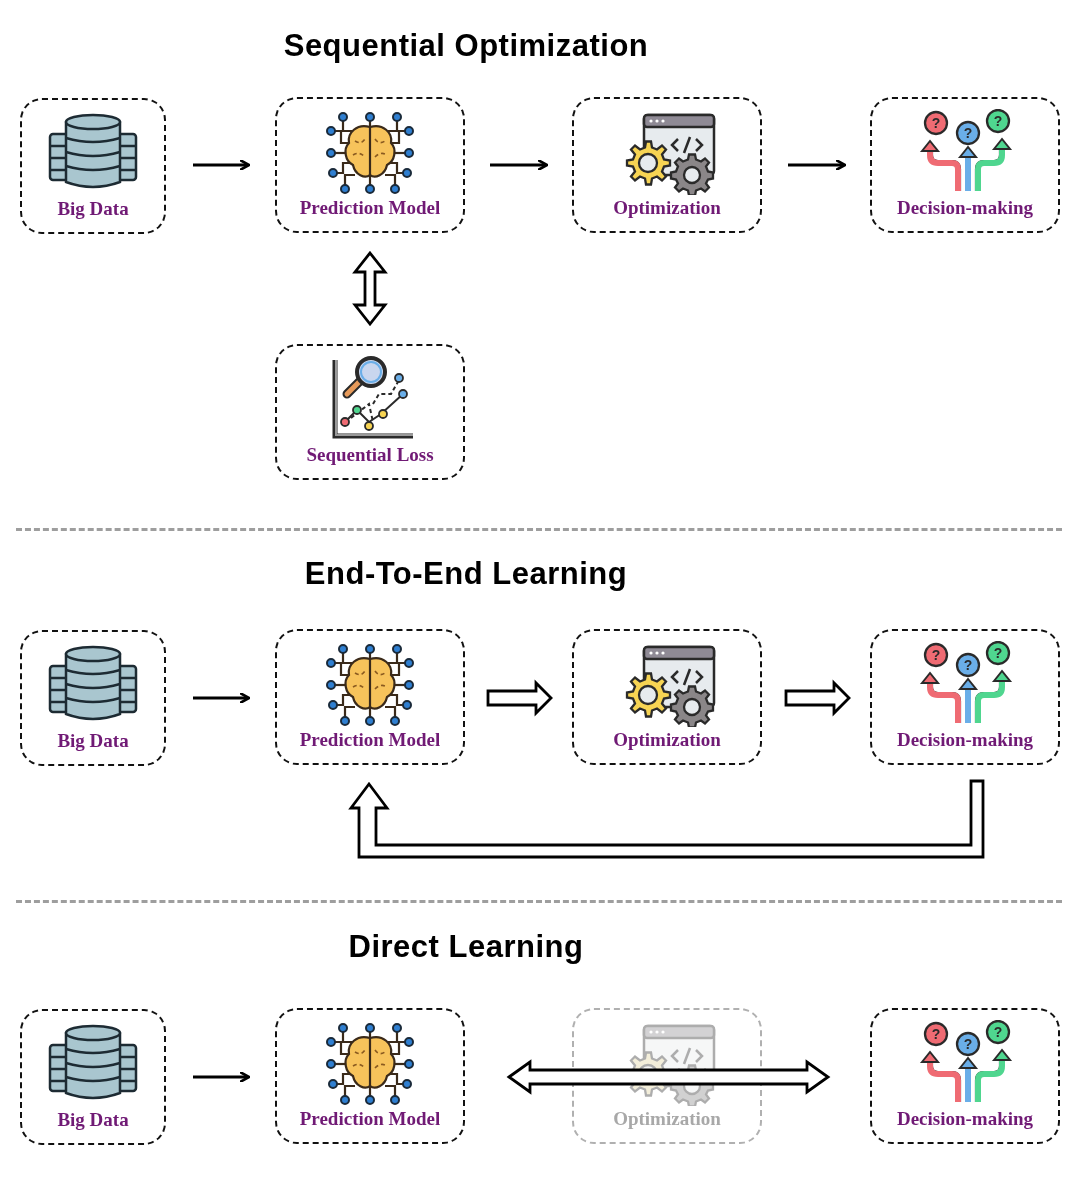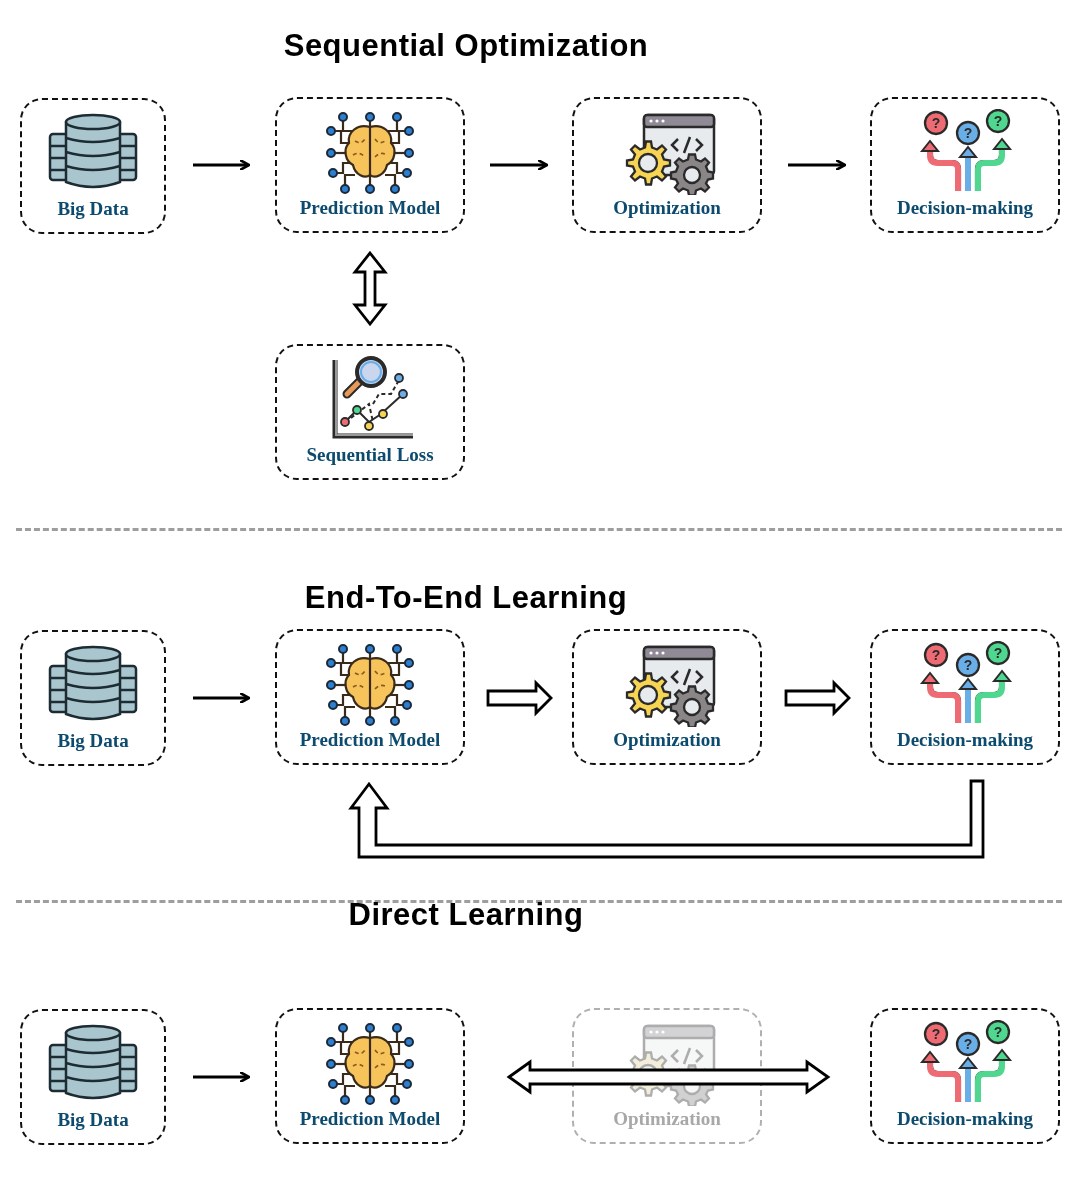--- a/index.html
+++ b/index.html
@@ -2,21 +2,21 @@
 <html><head>
 <meta charset="utf-8">
 <style>
   html,body{margin:0;padding:0;background:#fff;}
   body{width:1080px;height:1178px;position:relative;overflow:hidden;font-family:"Liberation Serif",serif;}
   .title{position:absolute;left:0;width:932px;text-align:center;font-family:"Liberation Sans",sans-serif;font-weight:bold;font-size:31px;color:#000;letter-spacing:0.5px;}
   .node{position:absolute;width:146px;height:136px;box-sizing:border-box;border:2.5px dashed #111;border-radius:22px;}
   .node.wide{width:190px;}
   .node.faded{border-color:#b0b0b0;}
   .node .icon{position:absolute;left:50%;top:10px;transform:translateX(-50%);width:98px;height:86px;}
-  .node .label{position:absolute;left:0;right:0;bottom:12px;text-align:center;font-weight:bold;font-size:19px;color:#0c4a6e;white-space:nowrap;}
+  .node .label{position:absolute;left:0;right:0;bottom:12px;text-align:center;font-weight:bold;font-size:19px;color:#701a75;white-space:nowrap;}
   .node.faded .label{color:#a8a8a8;}
   .node.faded .icon{opacity:0.38;filter:grayscale(0.6);}
   .sep{position:absolute;left:16px;width:1046px;height:0;border-top:3px dashed #9e9e9e;}
   svg.over{position:absolute;left:0;top:0;pointer-events:none;}
 </style>
 </head>
 <body>
 
 <svg width="0" height="0" style="position:absolute">
   <defs>
@@ -171,21 +171,21 @@
 </div>
 <div class="node wide" style="left:275px;top:344px;">
   <svg class="icon" viewBox="0 0 98 86">
       <use href="#ico-loss"></use>
     </svg>
   <div class="label">Sequential Loss</div>
 </div>
 
 <div class="sep" style="top:528px;"></div>
 
-<div class="title" style="top:580px;">End-To-End Learning</div>
+<div class="title" style="top:556px;">End-To-End Learning</div>
 
 <div class="node" style="left:20px;top:630px;">
   <svg class="icon" viewBox="0 0 98 86">
       <use href="#ico-db"></use>
     </svg>
   <div class="label">Big Data</div>
 </div>
 <div class="node wide" style="left:275px;top:629px;">
   <svg class="icon" viewBox="0 0 98 86">
       <use href="#ico-brain"></use>
@@ -200,21 +200,21 @@
 </div>
 <div class="node wide" style="left:870px;top:629px;">
   <svg class="icon" viewBox="0 0 98 86">
       <use href="#ico-dec"></use>
     </svg>
   <div class="label">Decision-making</div>
 </div>
 
 <div class="sep" style="top:900px;"></div>
 
-<div class="title" style="top:897px;">Direct Learning</div>
+<div class="title" style="top:929px;">Direct Learning</div>
 
 <div class="node" style="left:20px;top:1009px;">
   <svg class="icon" viewBox="0 0 98 86">
       <use href="#ico-db"></use>
     </svg>
   <div class="label">Big Data</div>
 </div>
 <div class="node wide" style="left:275px;top:1008px;">
   <svg class="icon" viewBox="0 0 98 86">
       <use href="#ico-brain"></use>

